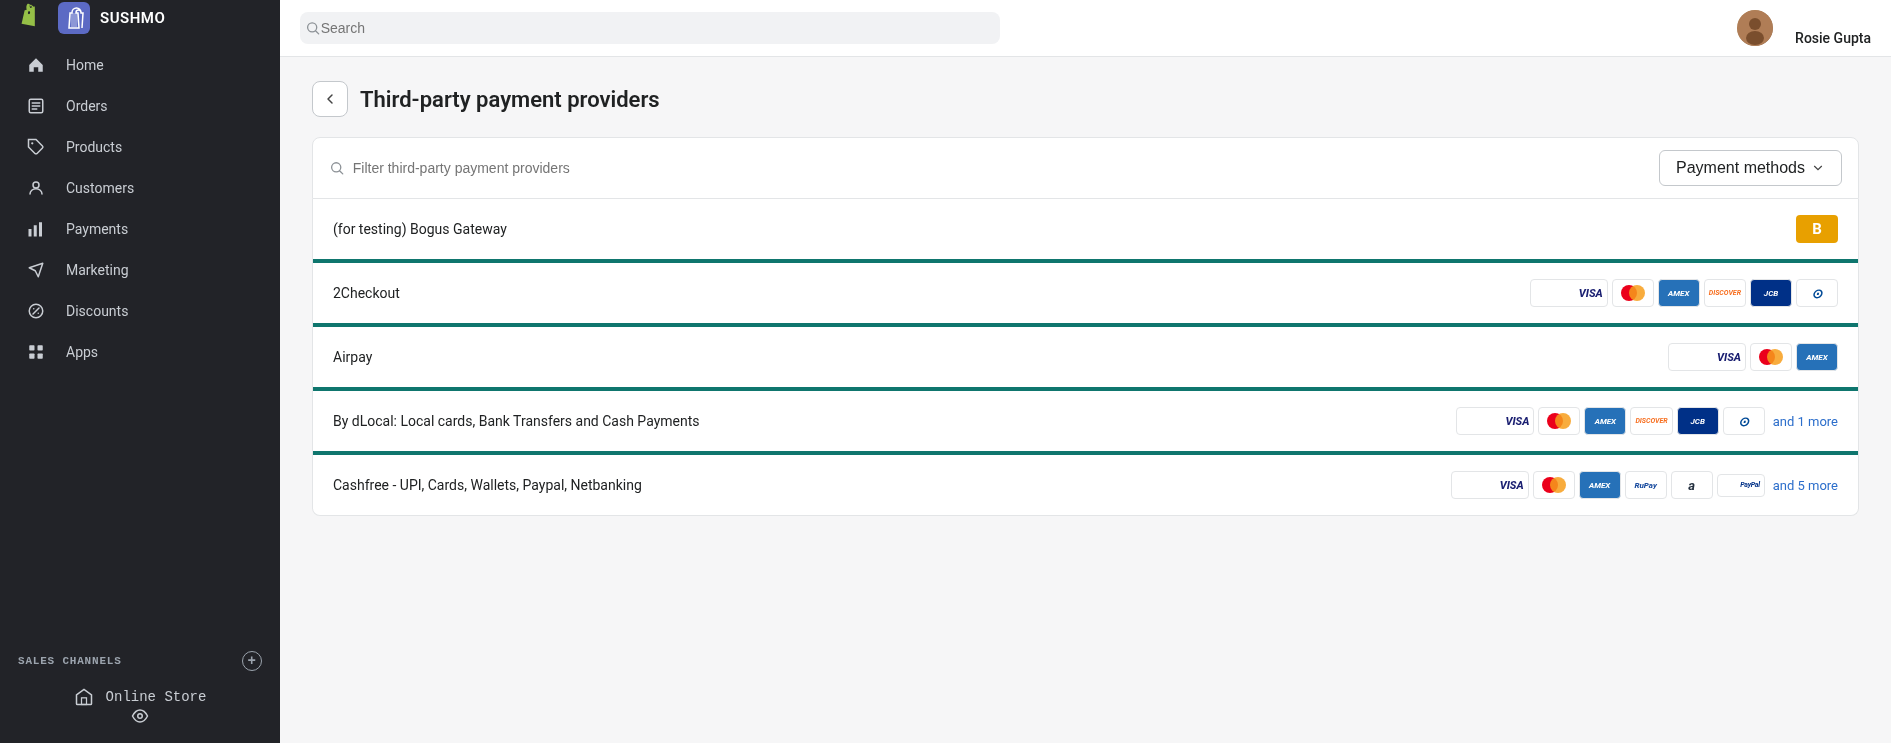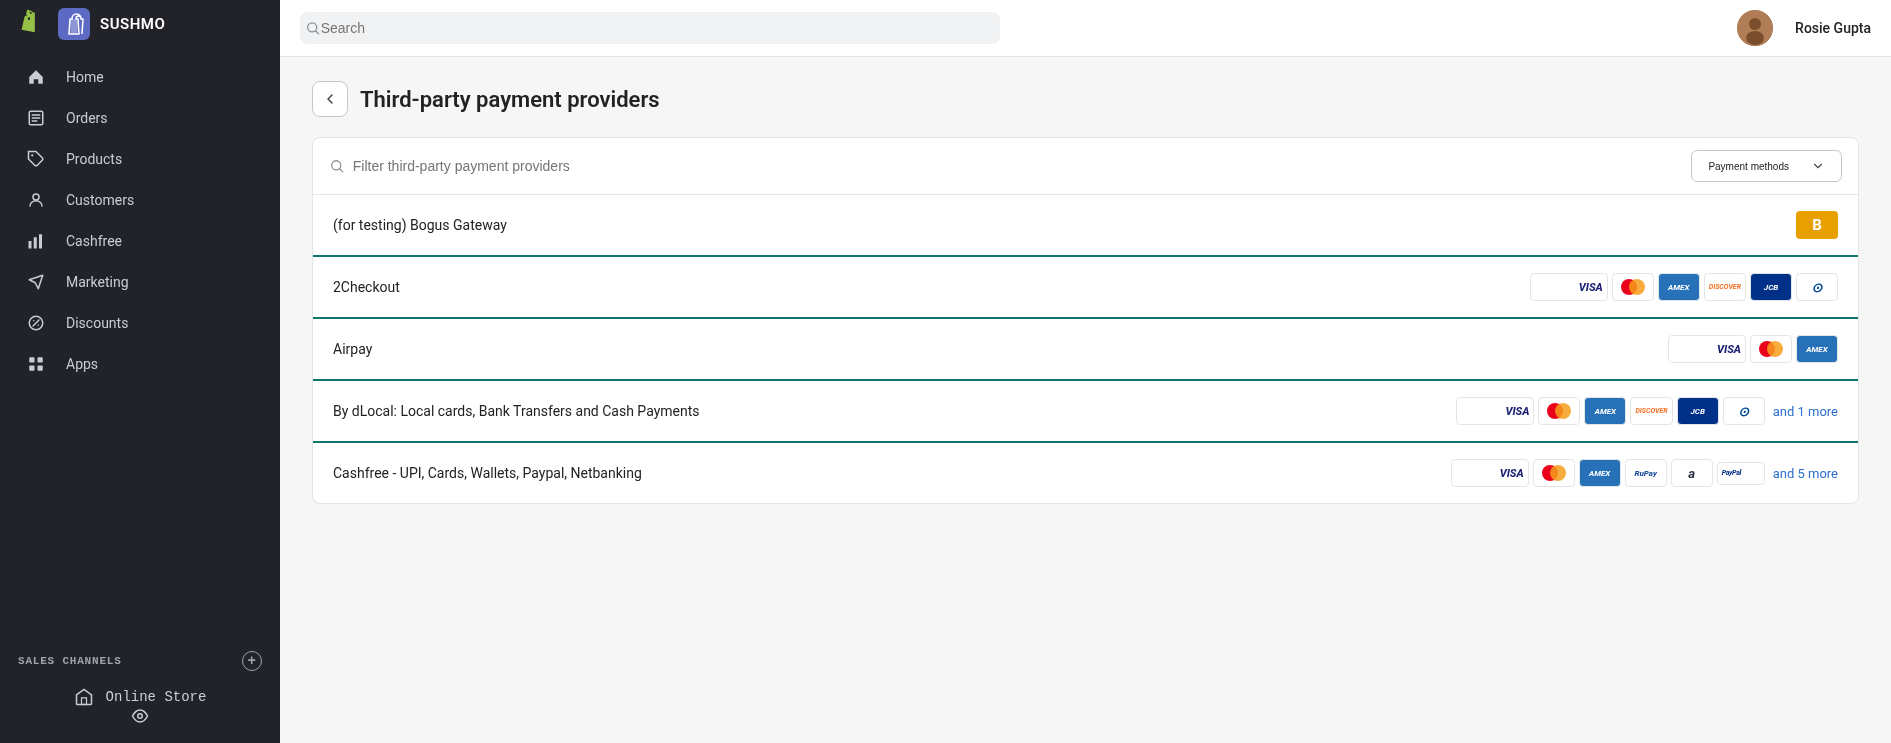--- a/index.html
+++ b/index.html
@@ -20,21 +20,21 @@
       color: #fff;
       display: flex;
       flex-direction: column;
       height: 100%;
       overflow-y: auto;
     }
 
     .sidebar-header {
       display: flex;
       align-items: center;
-      padding: 8px 16px;
+      padding: 2px 16px;
       gap: 10px;
     }
 
     .shopify-logo {
       width: 32px;
       height: 32px;
     }
 
     .store-name {
       font-size: 15px;
@@ -160,21 +160,21 @@
       background: transparent;
       outline: none;
       font-size: 14px;
       color: #6d7175;
       width: 100%;
     }
 
     .topbar-right {
       margin-left: auto;
       display: flex;
-      align-items: center;
+      align-items: flex-end;
       gap: 22px;
     }
 
     .user-avatar-img {
       width: 36px;
       height: 36px;
       border-radius: 50%;
       background: linear-gradient(135deg, #c9a87c, #8b6347);
     }
 
@@ -244,44 +244,44 @@
       outline: none;
       font-size: 14px;
       color: #6d7175;
       width: 100%;
       background: transparent;
     }
 
     .payment-methods-btn {
       display: flex;
       align-items: center;
-      gap: 22px;
+      gap: 6px;
       padding: 8px 16px;
       border: 1px solid #c4c8cc;
       border-radius: 6px;
-      font-size: 10px;
+      font-size: 16px;
       color: #202223;
       background: #fff;
       cursor: pointer;
       white-space: nowrap;
     }
 
     
     .providers-list {
       background: #fff;
       border: 1px solid #e3e5e7;
       border-top: none;
       border-radius: 0 0 8px 8px;
     }
 
     .provider-row {
       display: flex;
       align-items: center;
       padding: 16px 20px;
-      border-bottom: 2px solid #0f766e;
+      border-bottom: 4px solid #0f766e;
       gap: 16px;
     }
 
     .provider-row:last-child {
       border-bottom: none;
     }
 
     .provider-name {
       flex: 1;
       font-size: 14px;
@@ -391,21 +391,21 @@
       <span>Customers</span>
     </div>
     <div class="nav-item">
       <span class="nav-icon">
         <svg width="18" height="18" fill="none" viewBox="0 0 24 24">
             <rect x="2" y="12" width="4" height="10" fill="#c9cdd3"></rect>
             <rect x="9" y="7" width="4" height="15" fill="#c9cdd3"></rect>
             <rect x="16" y="3" width="4" height="19" fill="#c9cdd3"></rect>
           </svg>
       </span>
-      <span>Cashfree</span>
+      <span>Payments</span>
     </div>
     <div class="nav-item">
       <span class="nav-icon">
         <svg width="18" height="18" fill="none" viewBox="0 0 24 24">
             <path d="M3 9L21 3L15 21L11 13L3 9Z" stroke="#c9cdd3" stroke-width="2" stroke-linejoin="round"></path>
           </svg>
       </span>
       <span>Marketing</span>
     </div>
     <div class="nav-item">
@@ -576,21 +576,21 @@
                 <circle cx="20" cy="10" r="8" fill="#f79e1b" fill-opacity="0.85"></circle>
               </svg>
           </div>
           <div class="card-icon card-amex">AMEX</div>
           <div class="card-icon" style="background:#fff;border:1px solid #e3e5e7;min-width:42px;height:28px;display:flex;align-items:center;justify-content:center;">
             <span style="color:#1c4ea0;font-size:8px;font-weight:800;">RuPay</span>
           </div>
           <div class="card-icon" style="background:#fff;border:1px solid #e3e5e7;min-width:42px;height:28px;display:flex;align-items:center;justify-content:center;">
             <span style="font-size:13px;font-weight:700;color:#232f3e;">a</span>
           </div>
-          <div class="card-icon" style="background:#fff;border:1px solid #e3e5e7;min-width:48px;height:23px;display:flex;align-items:center;justify-content:flex-start;padding:2px 4px;">
+          <div class="card-icon" style="background:#fff;border:1px solid #e3e5e7;min-width:48px;height:23px;display:flex;align-items:center;justify-content:flex-end;padding:2px 4px;">
             <span style="color:#003087;font-size:7px;font-weight:700;letter-spacing:-0.3px;">PayPal</span>
           </div>
           <span class="and-more-link">and 5 more</span>
         </div>
       </div>
 
     </div>
   </div>
 </div>
 

